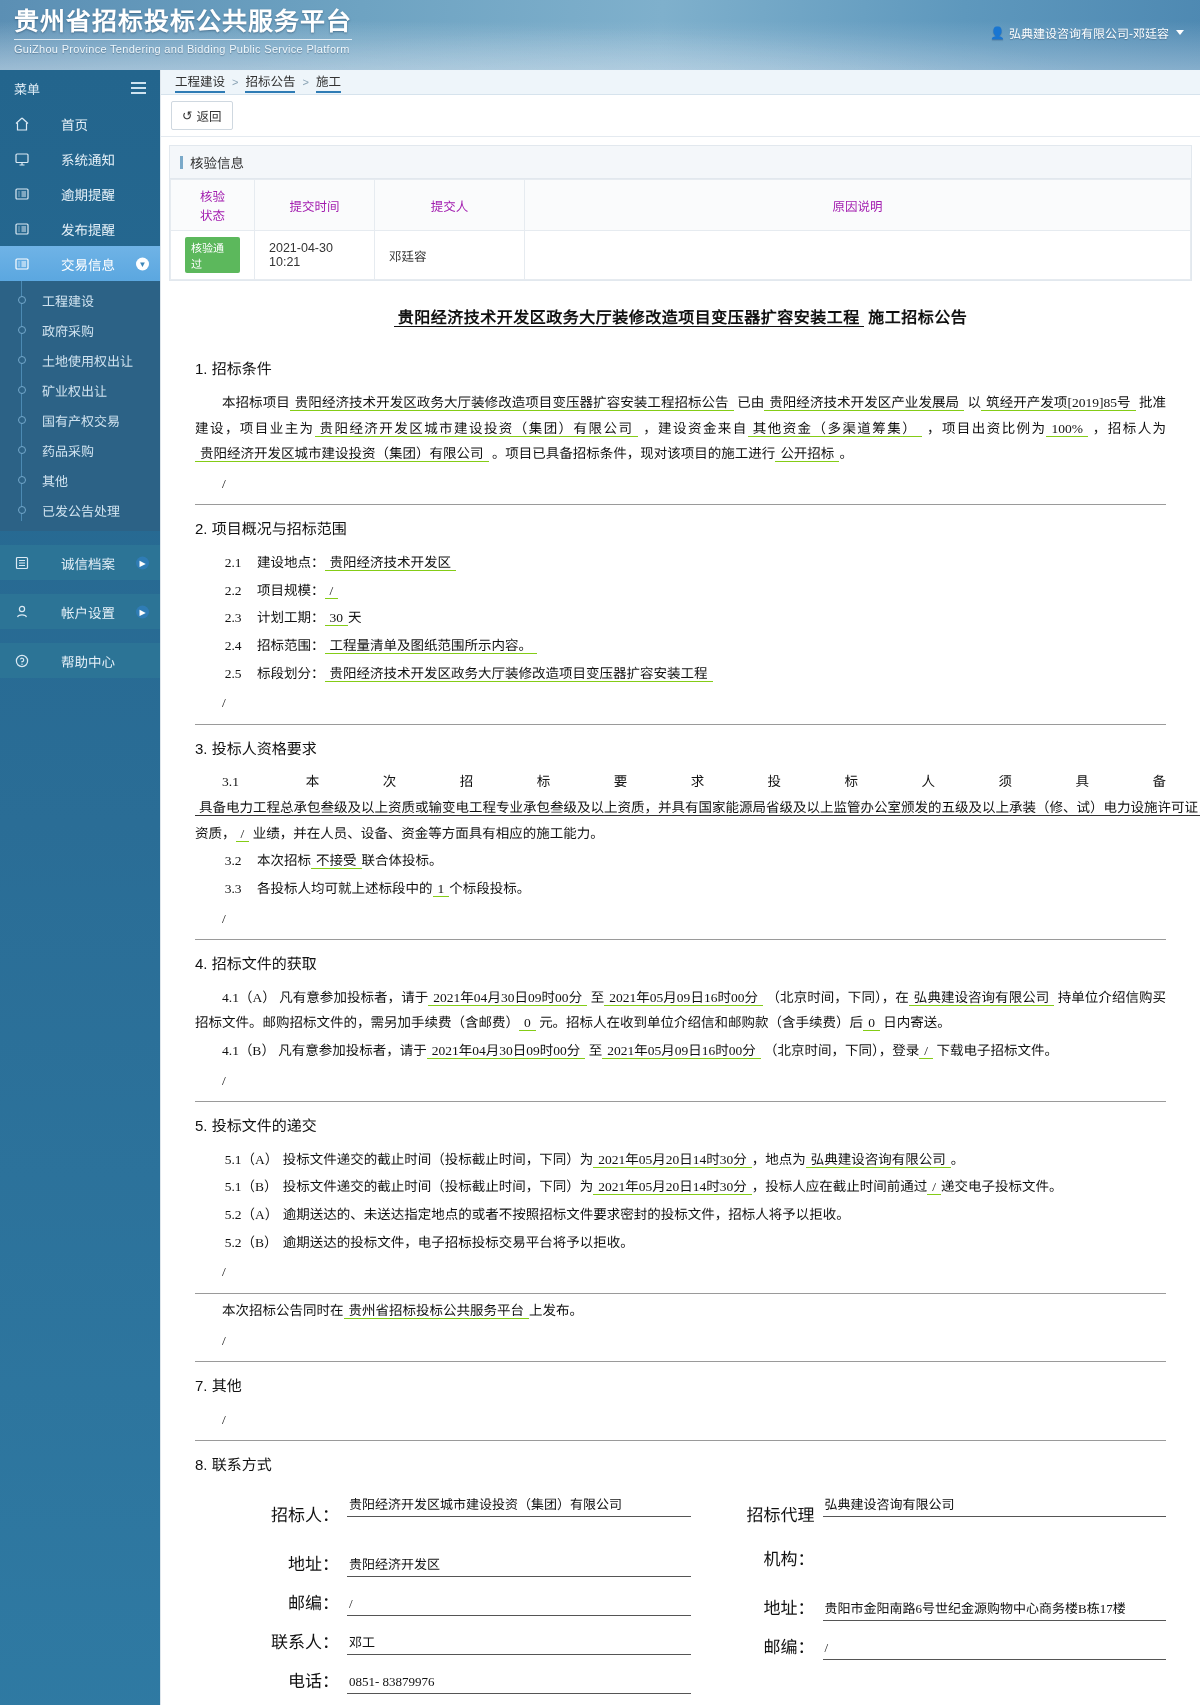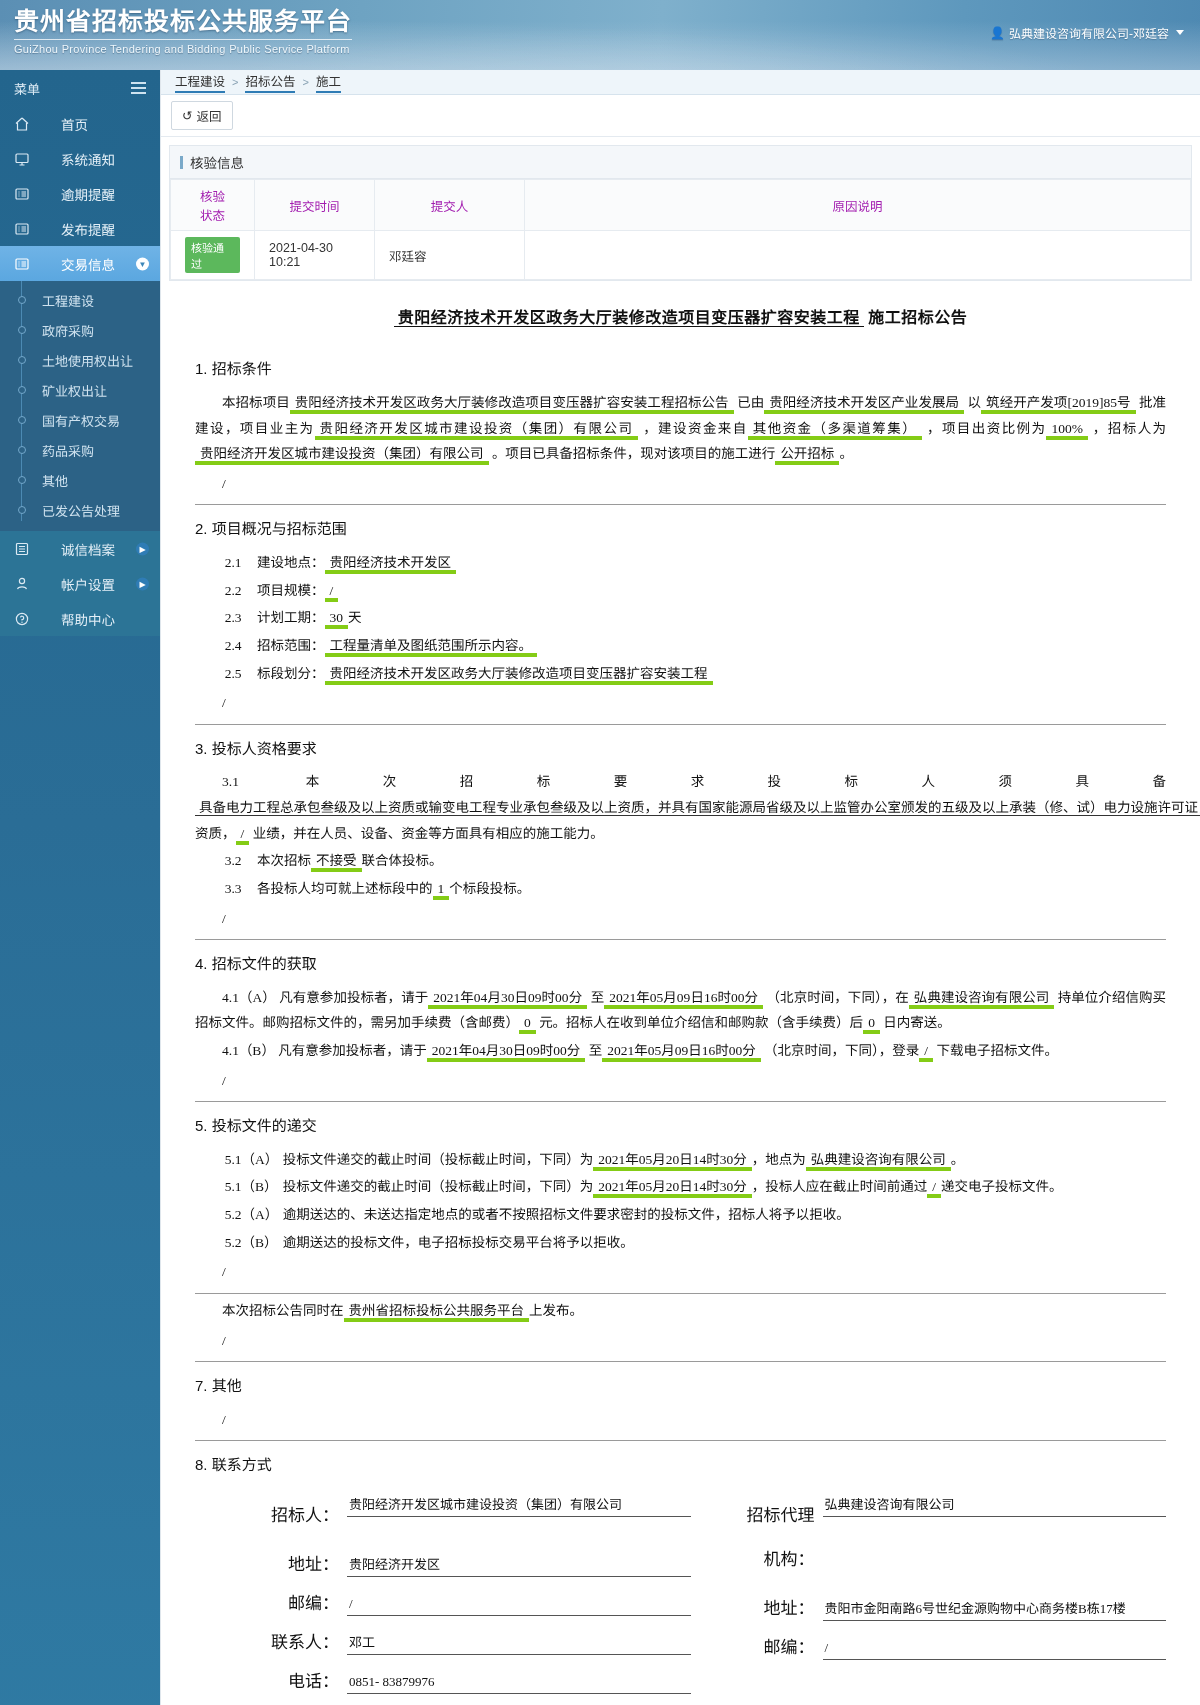--- a/index.html
+++ b/index.html
@@ -93,21 +93,21 @@
     content:""; position:absolute; left:21px; top:0; bottom:10px; width:1px; background:#4c8ab3;
   }
   .submenu-item {
     position: relative; height: 30px; display:flex; align-items:center;
     padding-left: 42px; font-size: 13px; color: #cfe2ef; cursor:pointer;
   }
   .submenu-item:before {
     content:""; position:absolute; left:18px; top:50%; transform:translateY(-50%);
     width:6px;height:6px;border-radius:50%;border:1px solid #74a8cb;background:#2c6286;
   }
-  .sidebar-bottom-item { background: #2c7496; }
+  .sidebar-bottom-item { background: #2c7496; margin-top: 14px; }
 
   
   .main {
     flex: 1 1 auto; min-width: 0; background: #fff;
     border-left: 1px solid #dfe6ec;
   }
   .crumb-bar {
     height: 25px; background: #eef5fa; border-bottom: 1px solid #d6e3ed;
     display: flex; align-items: center; padding: 0 14px; gap: 7px;
     font-size: 12.5px;
@@ -156,21 +156,21 @@
     margin: 6px 0 22px; letter-spacing: .5px;
   }
   .doc-title .u { border-bottom: 1px solid #111; padding: 0 4px; }
   .sec { margin-bottom: 4px; }
   .sec-h {
     font-size: 15px; font-weight: normal; color:#111; margin: 10px 0 6px;
     font-family: "Liberation Sans","DejaVu Sans",sans-serif;
   }
   .p { text-align: justify; margin: 2px 0; }
   .p.indent { text-indent: 2em; }
-  .fill { border-bottom: 4px solid #84cc16; padding: 0 5px; white-space: nowrap; }
+  .fill { border-bottom: 1px solid #84cc16; padding: 0 5px; white-space: nowrap; }
   .fill.blk { display:inline; border-bottom: 1px solid #333; padding: 0 4px; }
   .sub { margin: 2px 0 2px 2.2em; }
   .sub .no { display:inline-block; min-width: 2.4em; }
   .slashline { margin: 4px 0 4px 2em; }
   .hr { border: 0; border-top: 1px solid #9a9a9a; margin: 8px 0 2px; }
 
   
   .contacts { display: flex; gap: 40px; margin-top: 14px; padding-left: 60px; }
   .ccol { flex: 1 1 0; min-width: 0; }
   .crow { display: flex; align-items: flex-start; margin-bottom: 16px; }

